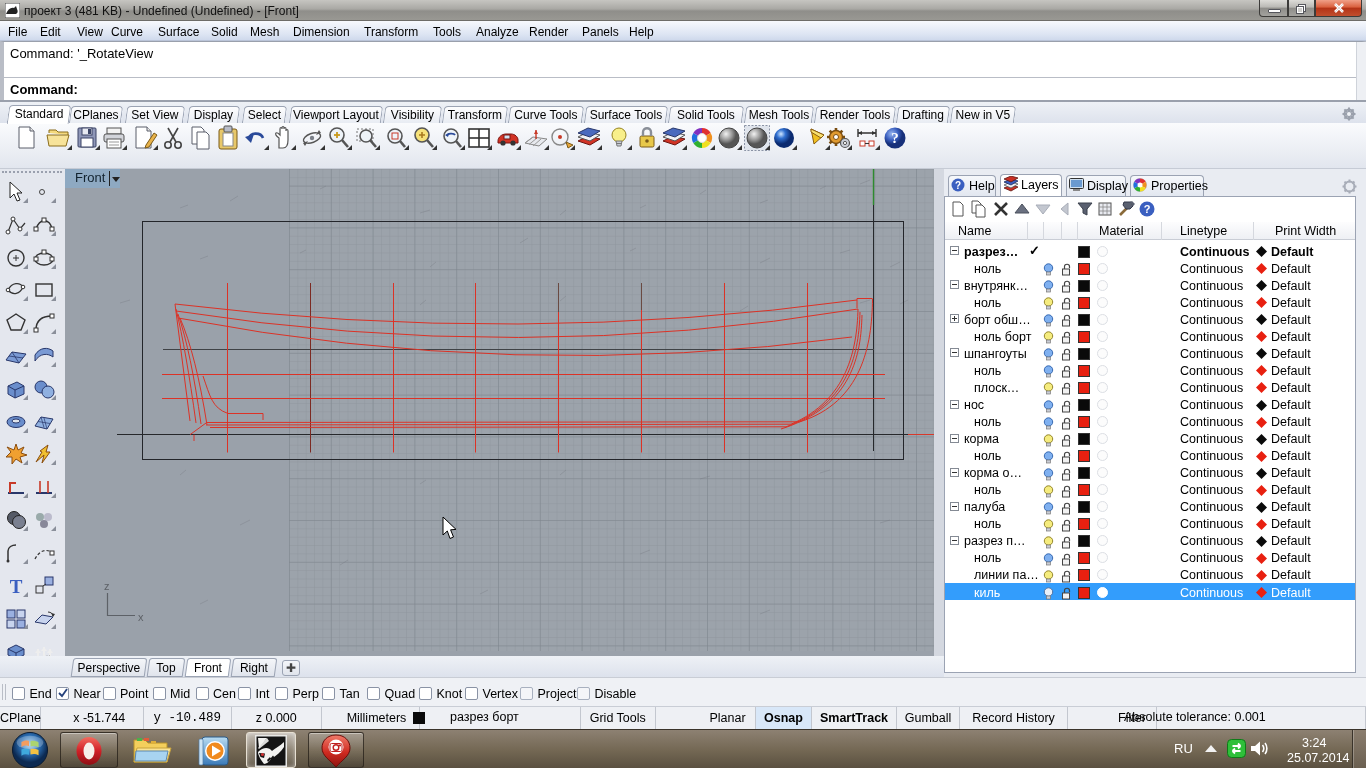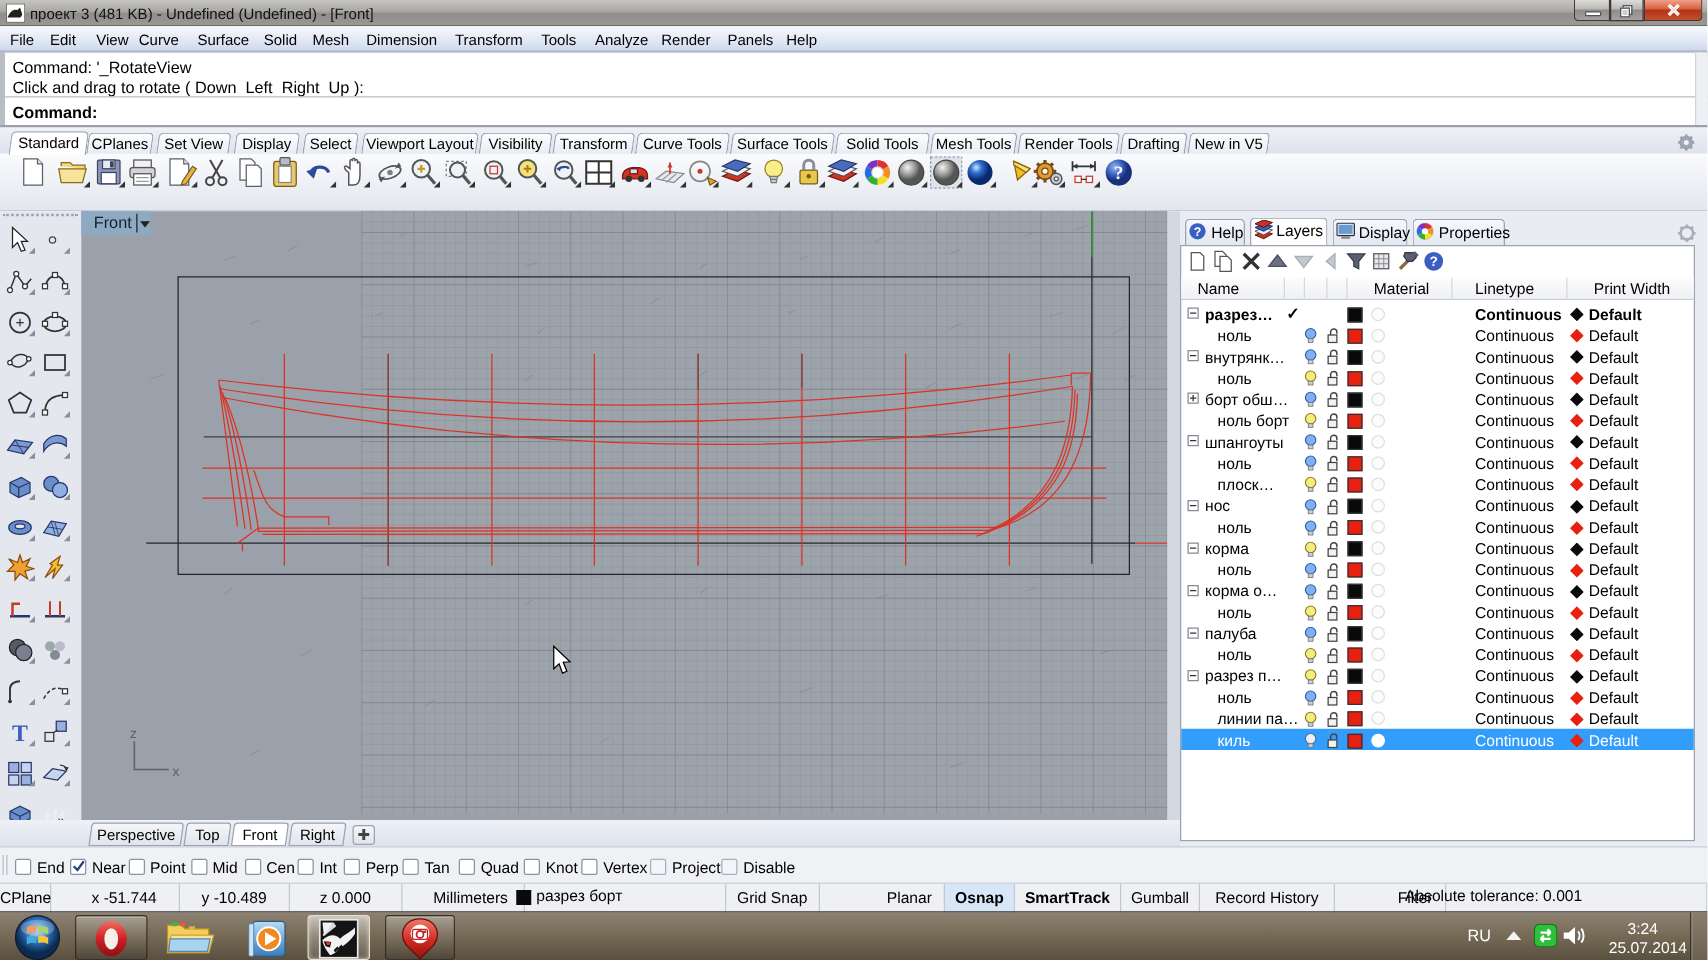--- a/index.html
+++ b/index.html
@@ -65,21 +65,20 @@
 <span class="mi" style="left:293px">Dimension</span>
 <span class="mi" style="left:364px">Transform</span>
 <span class="mi" style="left:433px">Tools</span>
 <span class="mi" style="left:476px">Analyze</span>
 <span class="mi" style="left:529px">Render</span>
 <span class="mi" style="left:582px">Panels</span>
 <span class="mi" style="left:629px">Help</span>
 </div>
 <div class="abs" id="cmd">
 <span class="l" style="top:4px">Command: '_RotateView</span>
-<span class="l" style="top:20px">Click and drag to rotate ( Down  Left  Right  Up ):</span>
 <span class="l" style="top:40px;font-weight:bold">Command:</span>
 </div>
 <div class="abs" id="cmdsep"></div>
 <div class="abs" id="cmdbot"></div>
 <div class="abs" id="cmdsb"></div>
 <div class="abs" id="tabrow">
 <div class="tab act" style="left:8px;width:62px">
       <span>Standard</span>
     </div>
 <div class="tab" style="left:70px;width:52px">
@@ -1116,35 +1115,35 @@
 <div class="cb" style="left:465px;"></div>
 <span class="cbl" style="left:482.5px">Vertex</span>
 <div class="cb" style="left:520px;background:#f4f5f8;border-color:#a8b0bf;"></div>
 <span class="cbl" style="left:537.5px">Project</span>
 <div class="cb" style="left:577px;background:#f4f5f8;border-color:#a8b0bf;"></div>
 <span class="cbl" style="left:594.5px">Disable</span>
 </div>
 <div class="abs" id="status">
 <div class="sc" style="left:0px;width:41px;">CPlane</div>
 <div class="sc" style="left:56px;width:87.5px;">x -51.744</div>
-<div class="sc" style="left:143.5px;width:88.5px;">y -10.489</div>
+<div class="sc" style="left:143.5px;width:88.5px;font-family:Liberation Mono, monospace;">y -10.489</div>
 <div class="sc" style="left:232px;width:89.5px;">z 0.000</div>
 <div class="sc" style="left:334px;width:86.0px;">Millimeters</div>
 <div class="sc" style="left:407.5px;width:173.0px;"></div>
-<div class="sc" style="left:580.5px;width:75.5px;">Grid Snap</div>
+<div class="sc" style="left:580.5px;width:75.5px;">Grid Tools</div>
 <div class="sc" style="left:679px;width:44.0px;margin-top:28px;">Ortho</div>
 <div class="sc" style="left:700px;width:56.0px;">Planar</div>
 <div class="sc" style="left:756px;width:56.0px;font-weight:bold;background:#d8e7f8;">Osnap</div>
 <div class="sc" style="left:812px;width:85.0px;font-weight:bold;">SmartTrack</div>
 <div class="sc" style="left:897px;width:63.0px;">Gumball</div>
 <div class="sc" style="left:960px;width:108.0px;">Record History</div>
 <div class="sc" style="left:1108px;width:49.0px;">Filter</div>
 <div class="sc" style="left:1117px;width:249.0px;"></div>
 <div class="abs" style="left:413px;top:5px;width:12px;height:12px;background:#0a0a0a;"></div>
-<span class="abs" style="left:429px;top:3px;font-size:12.5px;">разрез борт</span>
+<span class="abs" style="left:450px;top:3px;font-size:12.5px;">разрез борт</span>
 <span class="abs" style="left:1124px;top:3px;font-size:12.5px;">Absolute tolerance: 0.001</span>
 </div>
 <div class="abs" id="taskbar">
 <svg class="abs" style="left:10px;top:1px" width="40" height="38" viewBox="0 0 40 40">
 <defs>
         <radialGradient id="orb" cx="50%" cy="35%">
           <stop offset="0%" stop-color="#9ecdee"></stop>
           <stop offset="55%" stop-color="#2a6cb0"></stop>
           <stop offset="100%" stop-color="#0c2a52"></stop>
         </radialGradient>

